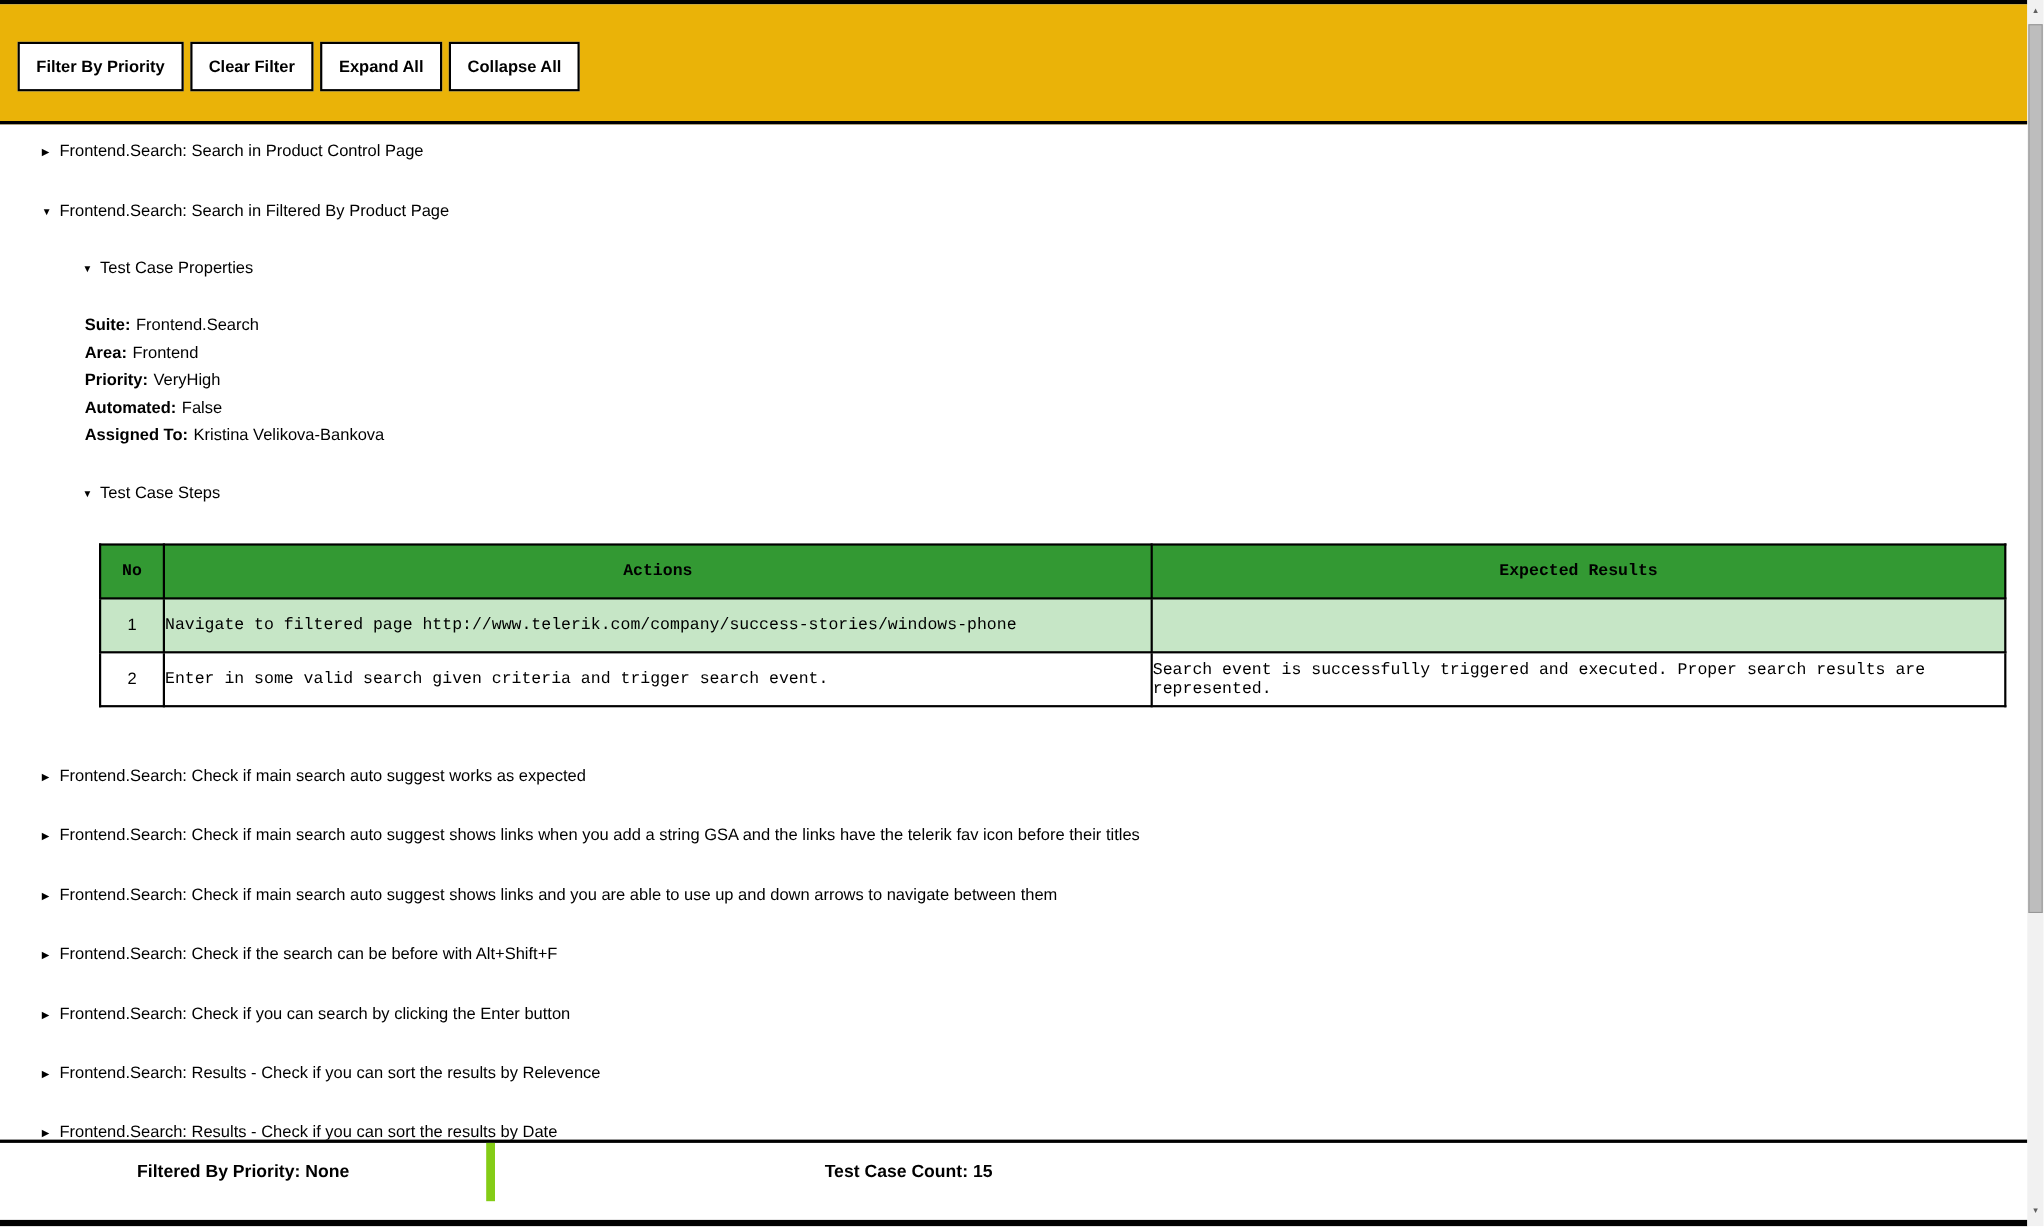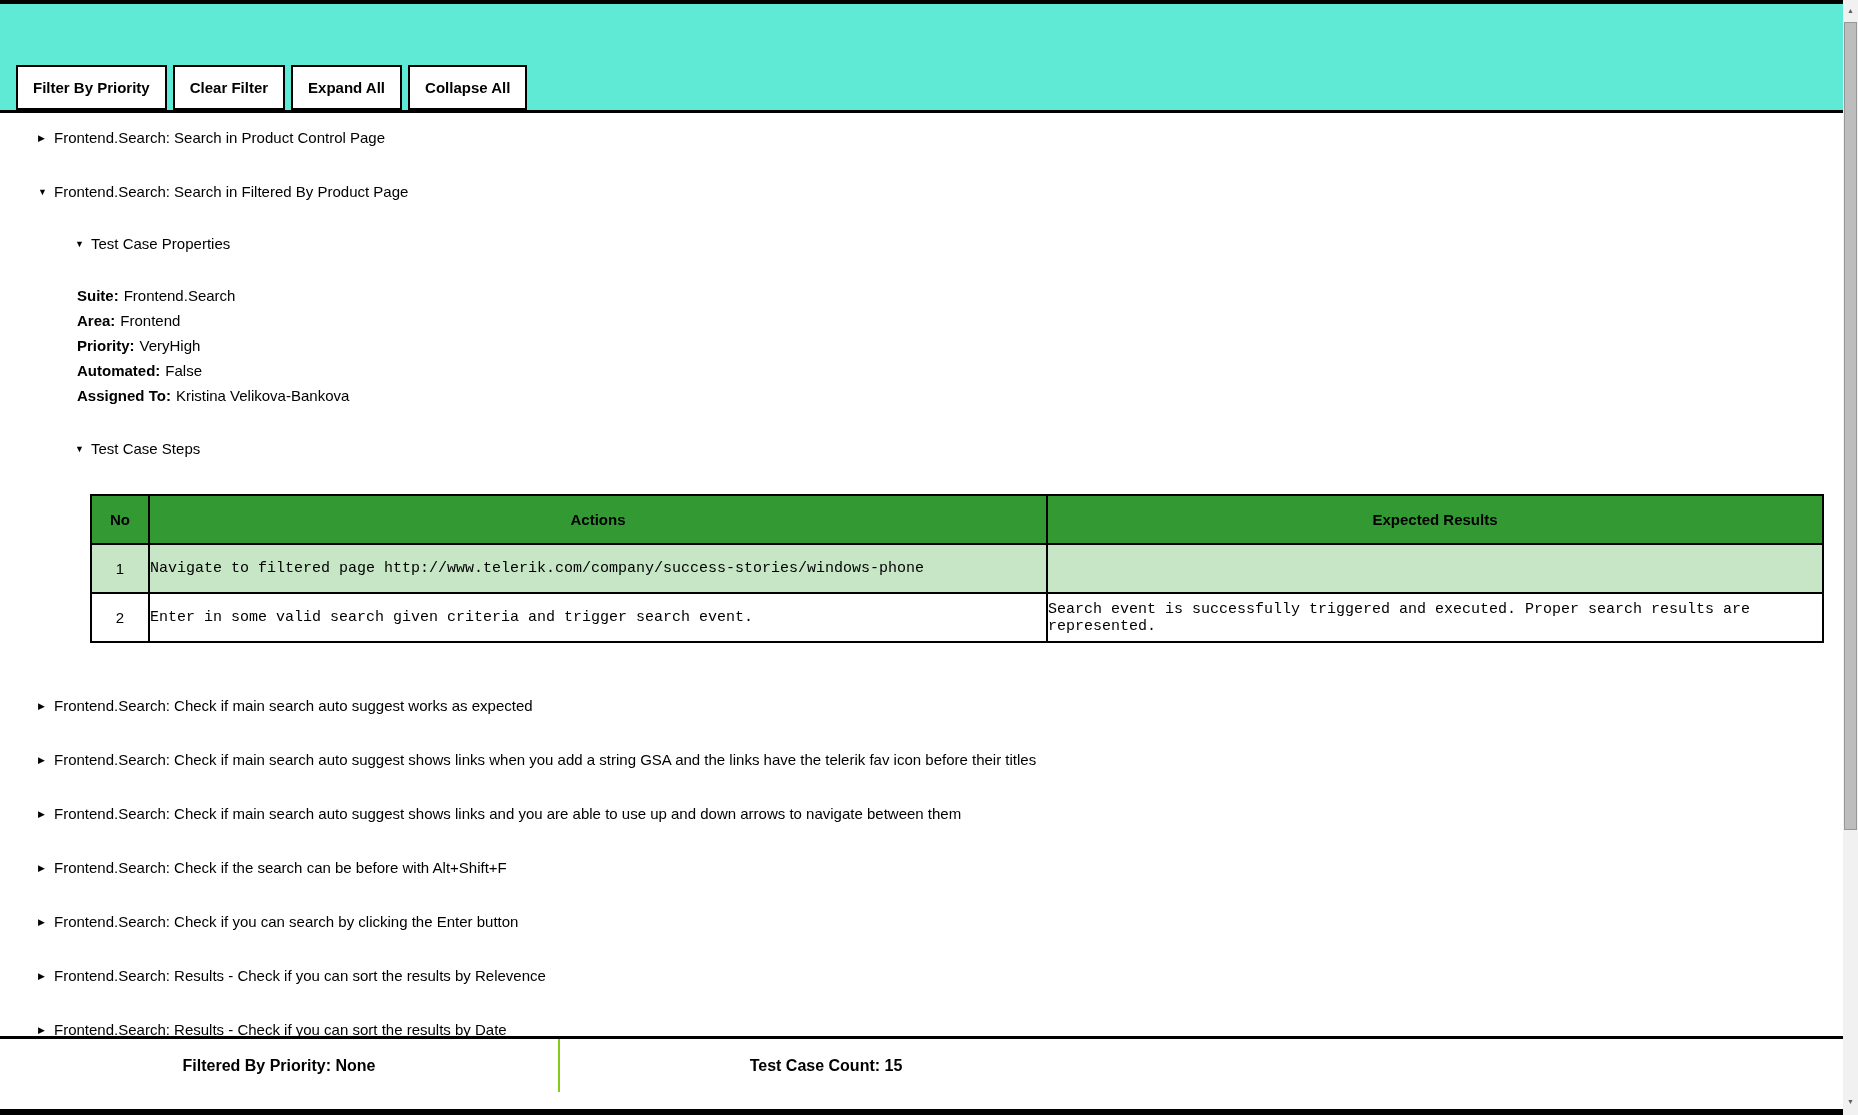--- a/index.html
+++ b/index.html
@@ -5,48 +5,48 @@
   * { box-sizing: border-box; }
   html,body { margin:0; padding:0; background:#fff; }
   body { font-family:"Liberation Sans", sans-serif; color:#000; }
 
   .window { position:relative; width:1858px; height:1115px; background:#fff; overflow:hidden; }
 
   
   .main { position:absolute; left:0; top:0; right:15px; bottom:0; border-top:4px solid #000; background:#fff; }
 
   
-  .toolbar { height:109px; border-bottom:3px solid #000; padding:7px 0 0 16px; display:flex; gap:6px; align-items:flex-end; background:#5eead4; }
+  .toolbar { height:109px; border-bottom:3px solid #000; padding:7px 0 0 16px; display:flex; gap:6px; align-items:center; background:#eab308; }
   .btn { height:45px; padding:0 15px; background:#fff; border:2px solid #000; font-family:inherit; font-weight:bold; font-size:15px; color:#000; cursor:pointer; white-space:nowrap; }
 
   
   .content { padding:14px 0 0 38px; }
   .tc-item { display:flex; align-items:center; font-size:15px; line-height:22px; margin-bottom:32px; }
   .arrow { display:inline-block; width:16px; font-size:9px; flex:0 0 16px; }
   .sub-header { display:flex; align-items:center; font-size:15px; line-height:22px; margin:30px 0 28px 37px; }
   .props { margin-left:39px; font-size:15px; line-height:25px; }
   .prop-label { font-weight:bold; margin-right:5px; }
 
   
   table.steps { border-collapse:collapse; table-layout:fixed; width:1732px; margin:34px 0 0 52px; }
   table.steps col.c-no { width:58px; }
   table.steps col.c-act { width:898px; }
   table.steps col.c-exp { width:776px; }
   table.steps th, table.steps td { border:2px solid #000; font-size:15px; vertical-align:middle; padding:0; }
-  table.steps th { background:#339933; height:49px; font-weight:bold; text-align:center; }
+  table.steps th { background:#339933; height:49px; font-weight:bold; text-align:center;font-family:Liberation Mono, monospace; }
   table.steps tr { height:49px; }
   tr.row-hl td { background:#c6e6c6; }
   td.cell-no { text-align:center; }
   td.cell-text { text-align:left; padding-left:19px; padding-right:10px;font-family:Liberation Mono, monospace; }
   .after-table { margin-top:52px; }
 
   
   .statusbar { position:absolute; left:0; right:0; bottom:0; height:79px; background:#fff; border-top:3px solid #000; border-bottom:6px solid #000; }
   .status-panel { position:absolute; top:0; height:53px; display:flex; align-items:center; justify-content:center; font-size:16px; font-weight:bold; }
-  .status-left { left:0; width:560px; border-right:2px solid #84cc16; }
+  .status-left { left:0; width:450px; border-right:8px solid #84cc16; }
   .status-right { left:531px; width:590px; }
 
   
   .scrollbar { position:absolute; top:0; right:0; width:15px; height:1115px; background:#f1f1f1; }
   .scroll-btn { position:absolute; left:0; width:15px; height:16px; display:flex; align-items:center; justify-content:center; font-size:7px; color:#606060; cursor:pointer; }
   .scroll-up { top:2px; }
   .scroll-down { bottom:6px; }
   .scroll-thumb { position:absolute; left:1px; top:22px; width:13px; height:808px; background:#bdbdbd; border:1px solid #979797; cursor:pointer; }
 </style>
 </head>

